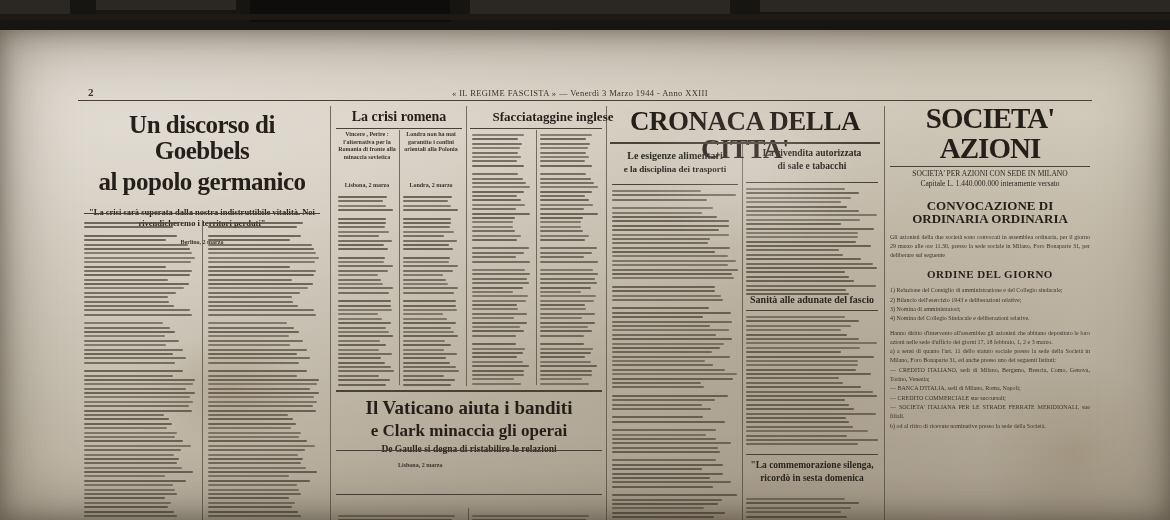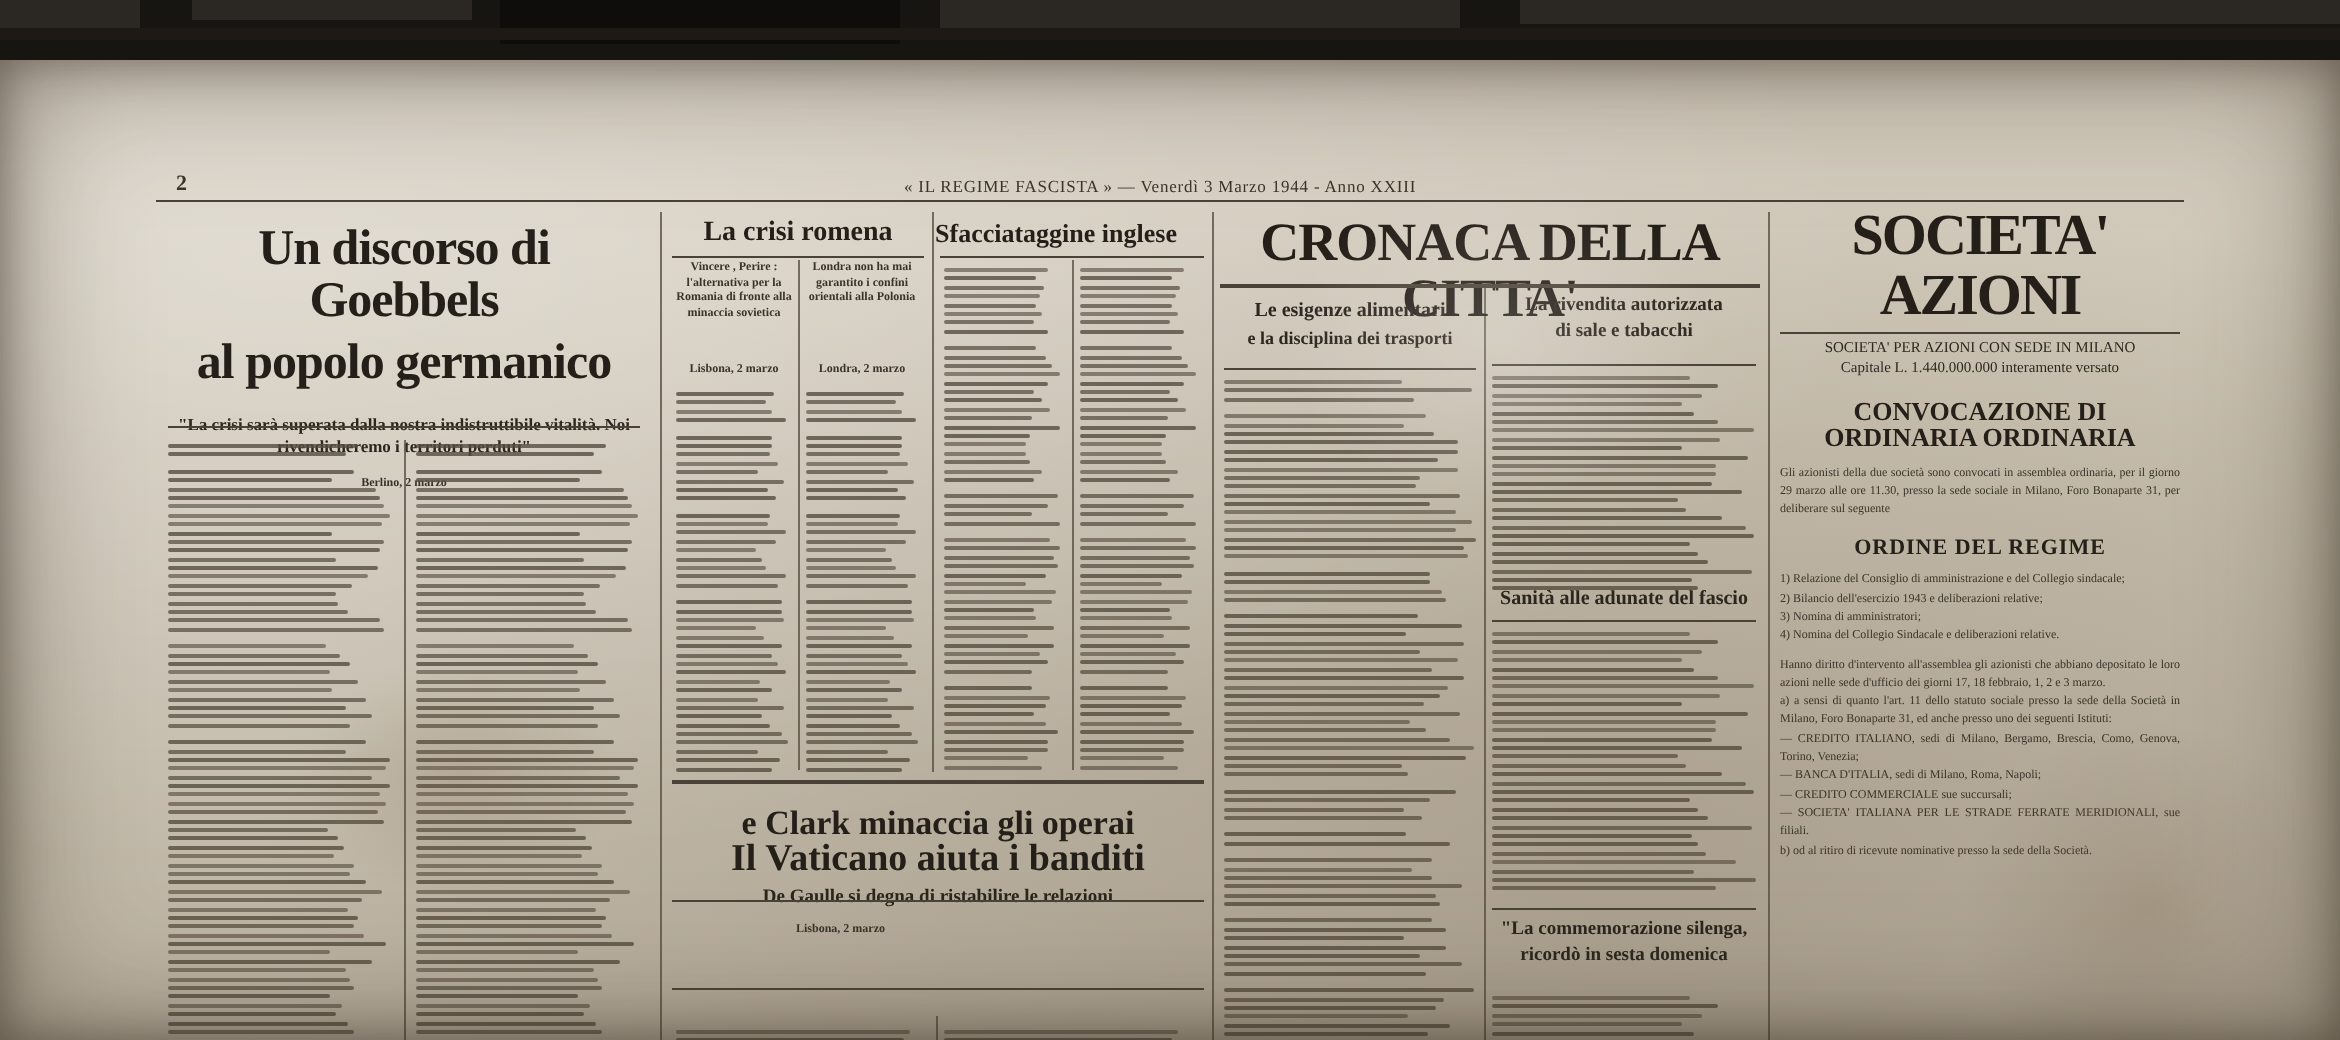--- a/index.html
+++ b/index.html
@@ -313,21 +313,21 @@
         <div class="ln " style="width:95.9%"></div>
         <div class="ln s2" style="width:77.2%"></div>
         <div class="ln s2" style="width:84.0%"></div>
         <div class="ln " style="width:94.5%"></div>
         <div class="ln " style="width:99.6%"></div>
         <div class="ln " style="width:72.6%"></div>
         <div class="ln s2" style="width:93.3%"></div>
         <div class="ln s2" style="width:85.5%"></div>
       </div>
 
-    <div class="col" style="left:462px;top:80px;width:132px;">
+    <div class="col" style="left:487px;top:80px;width:132px;">
       <div class="hl" style="font-size:13px;">Sfacciataggine inglese</div>
     </div>
     <div class="rule" style="left:470px;top:98px;width:132px;height:1px;"></div>
     <div class="vsep" style="left:536px;top:100px;height:255px;"></div>
     <div class="lines" id="c3a" style="left:472px;top:104px;width:58px;">
         <div class="ln s1" style="width:89.0%"></div>
         <div class="ln s2" style="width:79.7%"></div>
         <div class="ln " style="width:86.4%"></div>
         <div class="ln s1" style="width:83.5%"></div>
         <div class="ln " style="width:79.2%"></div>
@@ -441,22 +441,22 @@
         <div class="ln s1" style="width:88.6%"></div>
         <div class="ln s2" style="width:98.0%"></div>
         <div class="ln s2" style="width:89.0%"></div>
         <div class="ln " style="width:88.8%"></div>
         <div class="ln s1" style="width:72.9%"></div>
         <div class="ln s1" style="width:84.7%"></div>
       </div>
 
     <div class="rule" style="left:336px;top:360px;width:266px;height:2px;"></div>
     <div class="col" style="left:336px;top:368px;width:266px;">
+      <div class="hl" style="font-size:19px;">Il Vaticano aiuta i banditi</div>
       <div class="hl" style="font-size:17px;margin-top:5px;">e Clark minaccia gli operai</div>
-      <div class="hl" style="font-size:19px;">Il Vaticano aiuta i banditi</div>
       <div class="rule" style="left:0;top:52px;width:266px;height:1px;"></div>
       <div class="sub" style="font-size:9.5px;margin-top:4px;">De Gaulle si degna di ristabilire le relazioni</div>
       <div class="rule" style="left:0;top:96px;width:266px;height:1px;"></div>
       <div class="tiny bold" style="margin-top:8px;text-align:left;padding-left:62px;">Lisbona, 2 marzo</div>
     </div>
     <div class="vsep" style="left:468px;top:478px;height:42px;"></div>
     <div class="lines" id="v1" style="left:338px;top:485px;width:126px;">
         <div class="ln s1" style="width:93.2%"></div>
         <div class="ln s2" style="width:90.6%"></div>
       </div>
@@ -638,21 +638,21 @@
         <div class="ln " style="width:85.3%"></div>
       </div>
 
     <div class="col" style="left:890px;top:74px;width:200px;">
       <div class="hl" style="font-size:29px;letter-spacing:-1px;">SOCIETA' AZIONI</div>
       <div class="edison-sub" style="margin-top:6px;">SOCIETA' PER AZIONI CON SEDE IN MILANO</div>
       <div class="edison-sub">Capitale L. 1.440.000.000 interamente versato</div>
       <div class="rule" style="left:0;top:62px;width:200px;height:1px;"></div>
       <div class="hl" style="font-size:13px;margin-top:10px;">CONVOCAZIONE DI ORDINARIA ORDINARIA</div>
       <div class="tiny" style="margin-top:8px;text-align:justify;line-height:1.5;">Gli azionisti della due società sono convocati in assemblea ordinaria, per il giorno 29 marzo alle ore 11.30, presso la sede sociale in Milano, Foro Bonaparte 31, per deliberare sul seguente</div>
-      <div class="hl" style="font-size:11px;margin-top:9px;letter-spacing:.5px;">ORDINE DEL REGIME</div>
+      <div class="hl" style="font-size:11px;margin-top:9px;letter-spacing:.5px;">ORDINE DEL GIORNO</div>
       <div class="tiny" style="margin-top:6px;text-align:justify;line-height:1.55;">1) Relazione del Consiglio di amministrazione e del Collegio sindacale;</div>
       <div class="tiny" style="text-align:justify;line-height:1.55;">2) Bilancio dell'esercizio 1943 e deliberazioni relative;</div>
       <div class="tiny" style="text-align:justify;line-height:1.55;">3) Nomina di amministratori;</div>
       <div class="tiny" style="text-align:justify;line-height:1.55;">4) Nomina del Collegio Sindacale e deliberazioni relative.</div>
       <div class="tiny" style="margin-top:5px;text-align:justify;line-height:1.55;">Hanno diritto d'intervento all'assemblea gli azionisti che abbiano depositato le loro azioni nelle sede d'ufficio dei giorni 17, 18 febbraio, 1, 2 e 3 marzo.</div>
       <div class="tiny" style="text-align:justify;line-height:1.55;">a) a sensi di quanto l'art. 11 dello statuto sociale presso la sede della Società in Milano, Foro Bonaparte 31, ed anche presso uno dei seguenti Istituti:</div>
       <div class="tiny" style="text-align:justify;line-height:1.55;">— CREDITO ITALIANO, sedi di Milano, Bergamo, Brescia, Como, Genova, Torino, Venezia;</div>
       <div class="tiny" style="text-align:justify;line-height:1.55;">— BANCA D'ITALIA, sedi di Milano, Roma, Napoli;</div>
       <div class="tiny" style="text-align:justify;line-height:1.55;">— CREDITO COMMERCIALE sue succursali;</div>
       <div class="tiny" style="text-align:justify;line-height:1.55;">— SOCIETA' ITALIANA PER LE STRADE FERRATE MERIDIONALI, sue filiali.</div>

